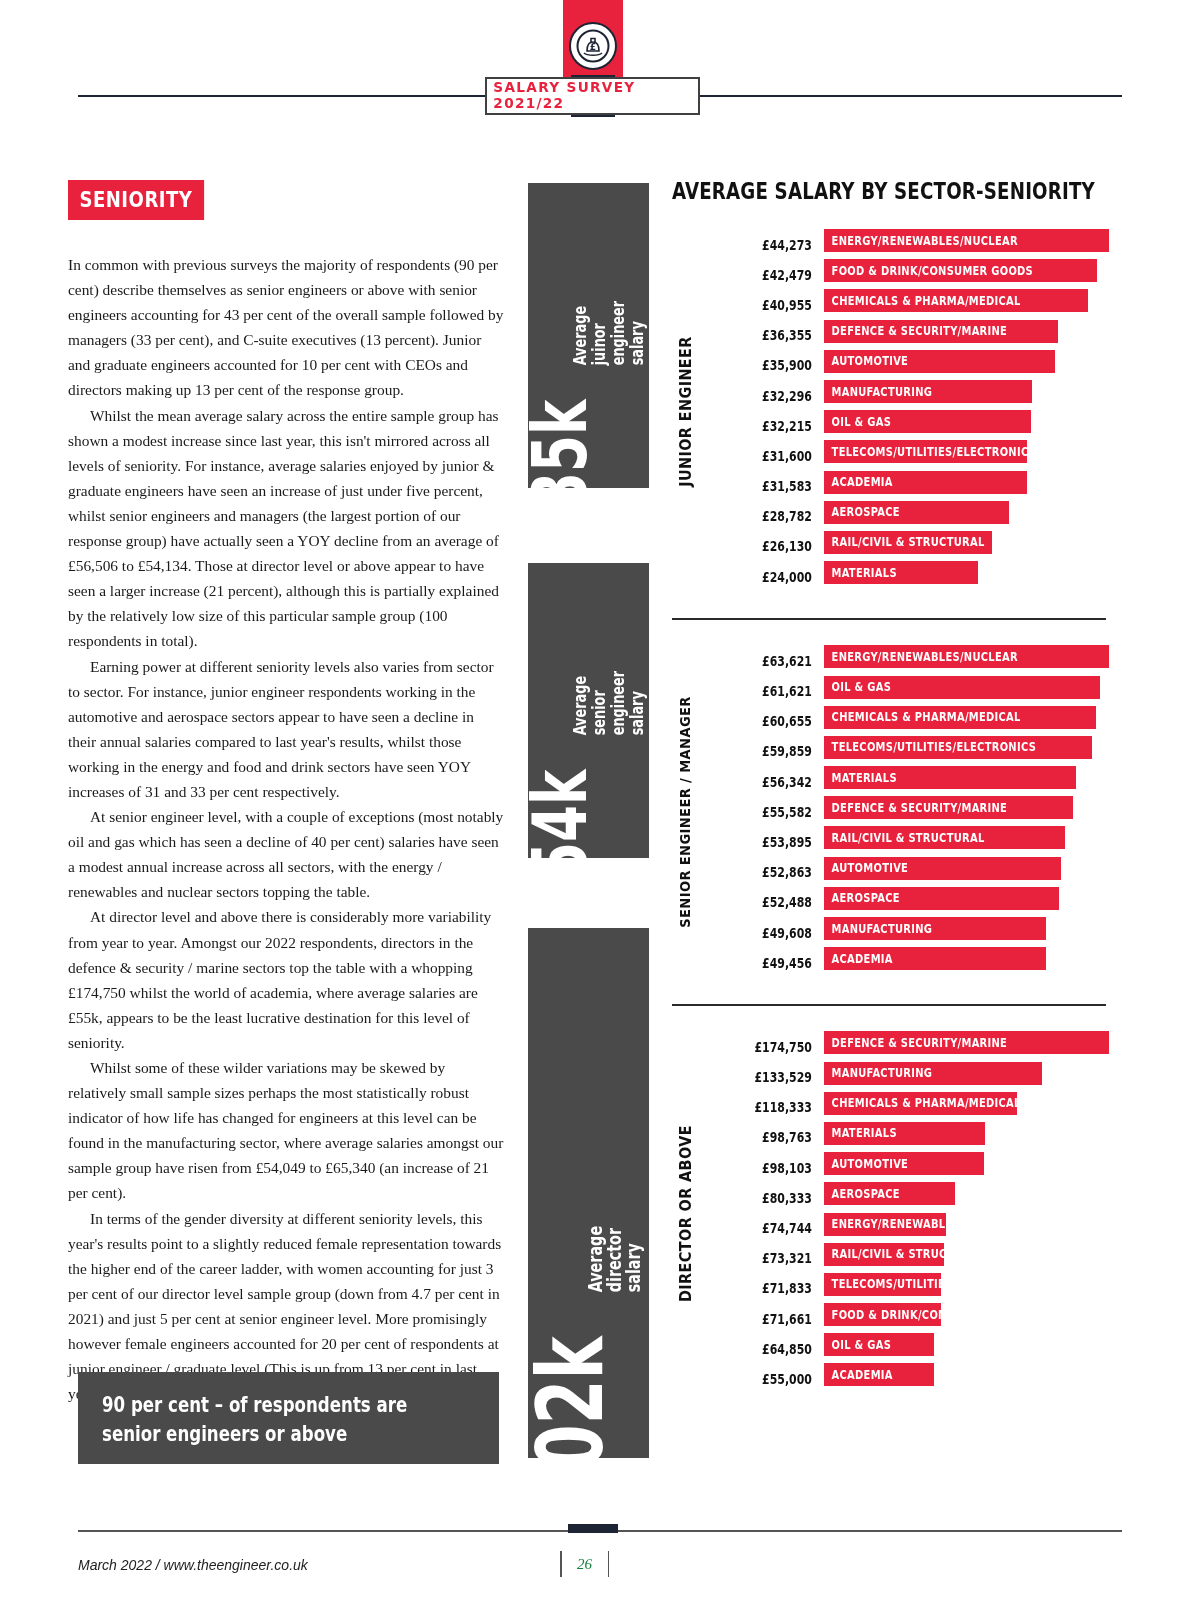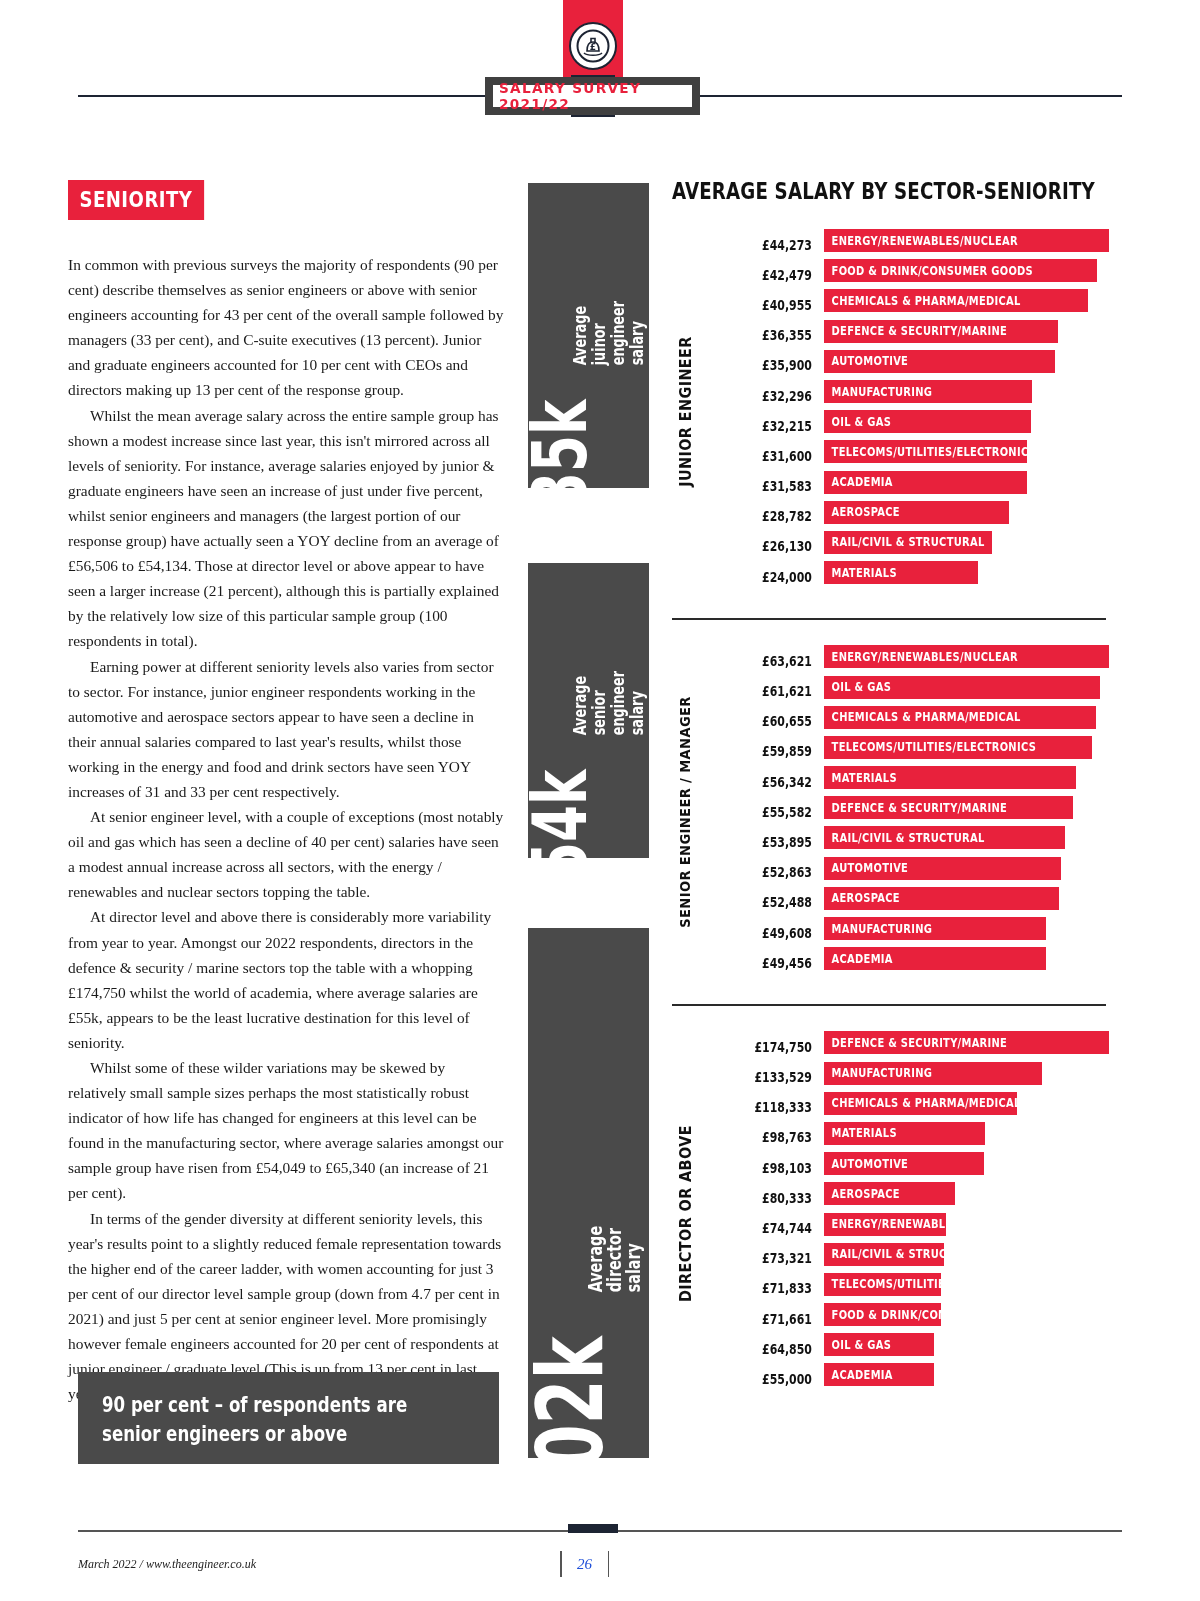--- a/index.html
+++ b/index.html
@@ -46,22 +46,22 @@
   }
   .mast-rule-right {
     position: absolute;
     left: 700px; top: 95px; width: 422px; height: 2px; background: #1d2433;
   }
   .mast-title-box {
     position: absolute;
     left: 485px; top: 77px;
     width: 215px; height: 38px;
     background: #ffffff;
-    border: 8px solid #404040;
-    display: flex; align-items: center; justify-content: center;
+    border: 2px solid #404040;
+    display: flex; align-items: flex-start; justify-content: center;
   }
   .mast-title {
     font-family: "DejaVu Sans", sans-serif;
     font-weight: bold;
     font-size: 14.5px;
     letter-spacing: 1.4px;
     color: #E8213C;
     transform: scaleX(0.94);
   }
 
@@ -257,37 +257,37 @@
     position: absolute;
     left: 78px; top: 1530px; width: 1044px; height: 1.5px; background: #555;
   }
   .footer-tab {
     position: absolute;
     left: 568px; top: 1524px; width: 50px; height: 9px; background: #1d2433;
   }
   .footer-text {
     position: absolute;
     left: 78px; top: 1557px;
-    font-family: Liberation Serif, serif;
+    font-family: Liberation Sans, sans-serif;
     font-style: italic;
-    font-size: 12px;
+    font-size: 14px;
     color: #222222;
   }
   .footer-pagewrap {
     position: absolute;
     left: 560px; top: 1551px;
     display: flex; align-items: center;
   }
   .footer-bar { width: 1.5px; height: 26px; background: #555; }
   .footer-page {
     width: 46px; text-align: center;
     font-family: "Liberation Serif", serif;
     font-style: italic;
     font-size: 15px;
-    color: #1d4ed8;
+    color: #15803d;
   }
 </style>
 </head>
 <body>
 
 <div class="masthead">
   <div class="mast-redblock"></div>
   <div class="mast-darkblock"></div>
   <div class="mast-logo">
     <svg width="34" height="34" viewBox="0 0 34 34">

